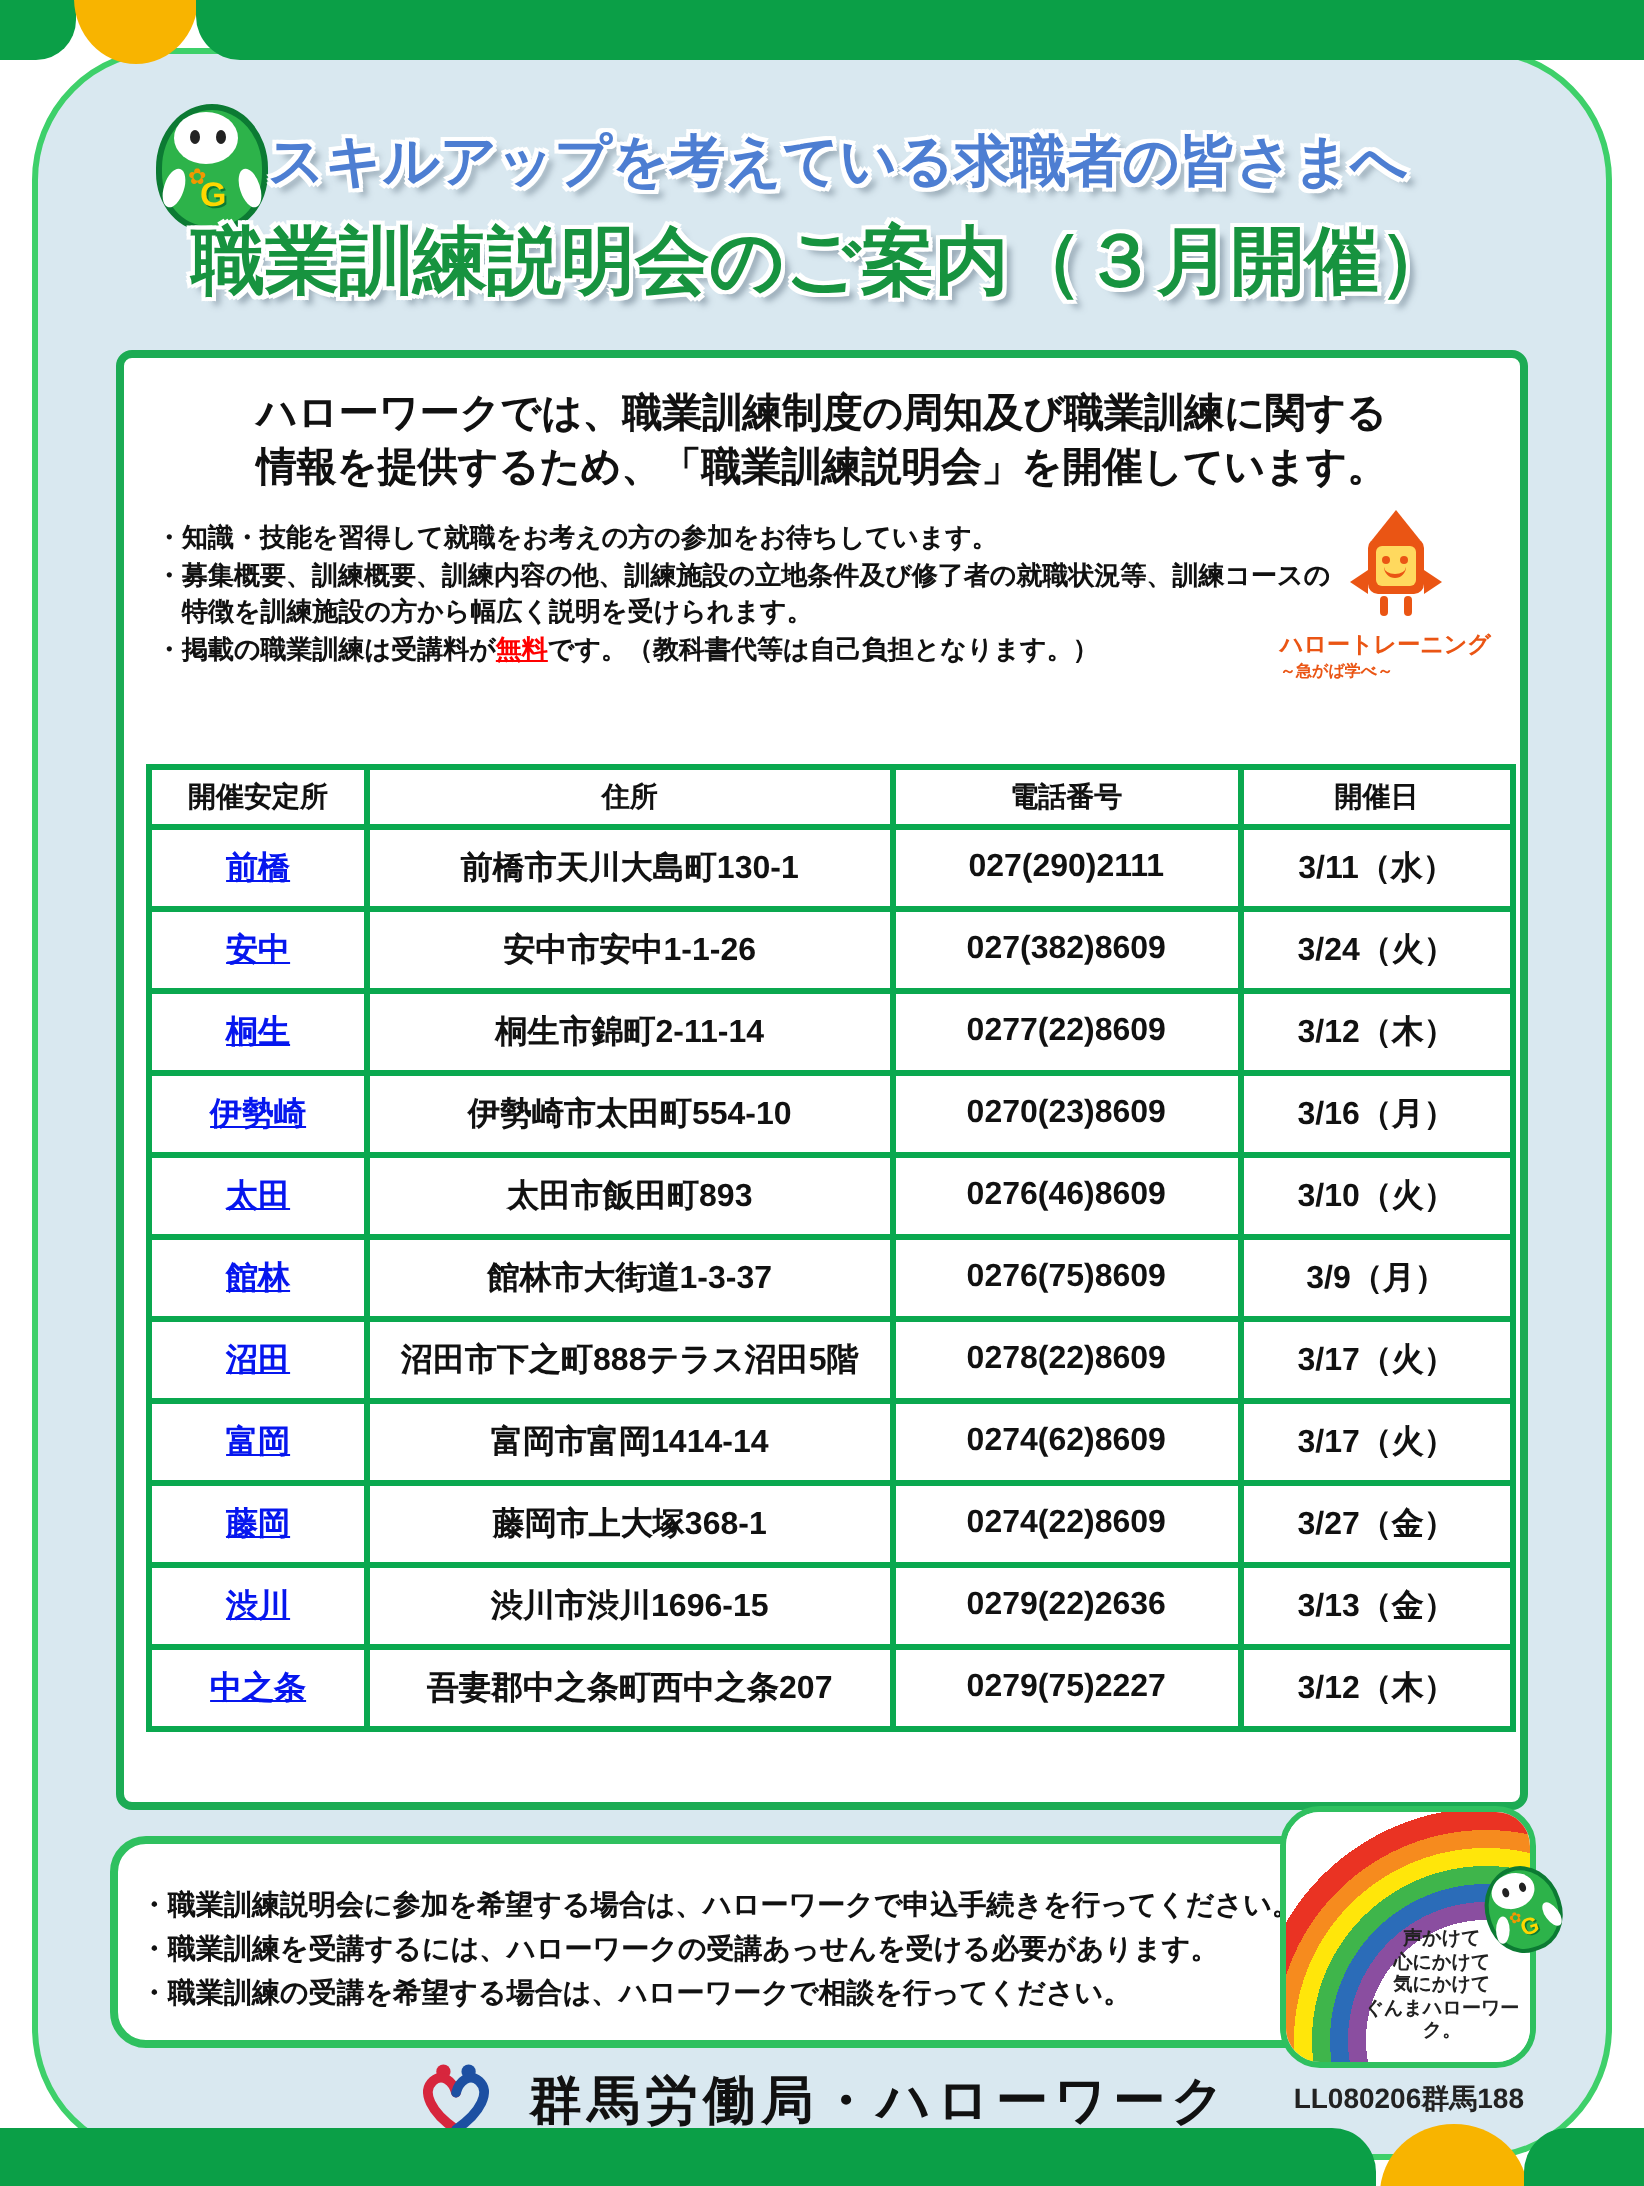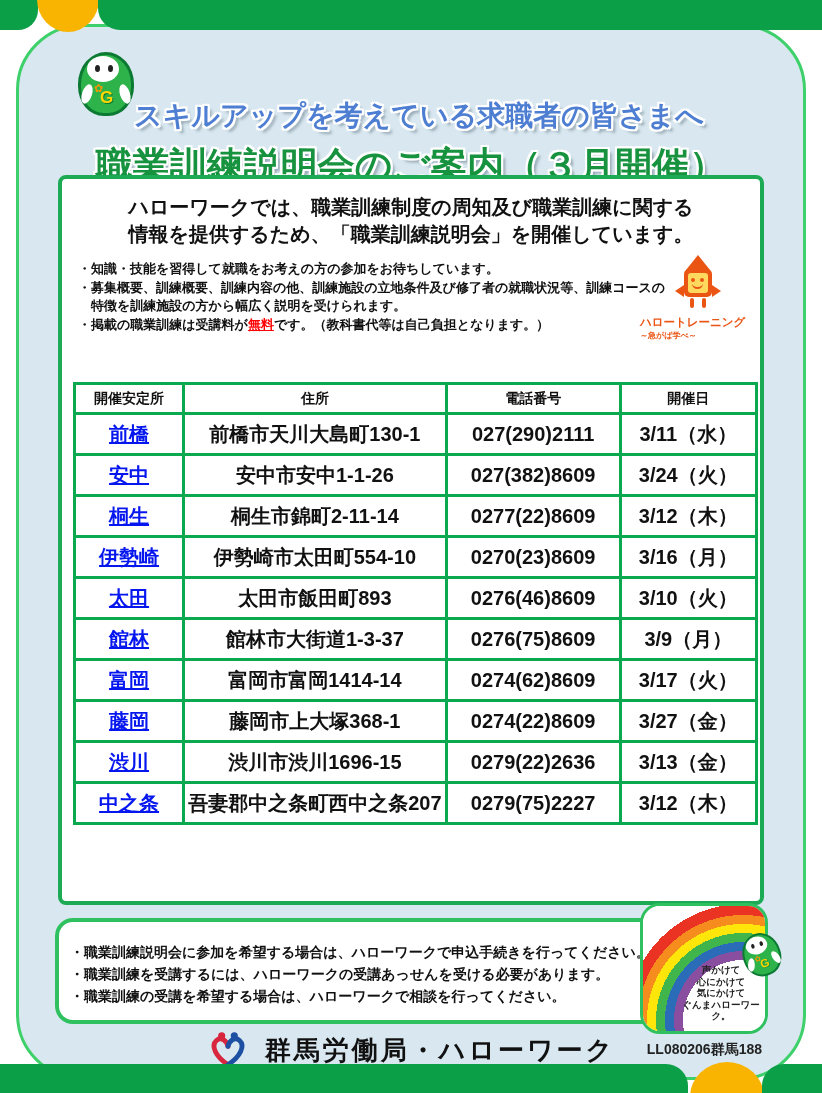--- a/index.html
+++ b/index.html
@@ -12,21 +12,21 @@
   .yellow-dot-top{ position:absolute; left:37px; top:-34px; width:62px; height:66px; background:#f8b400; border-radius:50%; }
   .bottom-bar-left { position:absolute; left:0; top:1064px; width:688px; height:29px; background:#0b9f47; border-top-right-radius:22px; }
   .bottom-bar-right{ position:absolute; left:762px; top:1064px; width:60px; height:29px; background:#0b9f47; border-top-left-radius:22px; }
   .yellow-dot-bottom{ position:absolute; left:690px; top:1062px; width:74px; height:70px; background:#f8b400; border-radius:50%; }
 
   
   .blue-panel { position:absolute; left:16px; top:24px; width:790px; height:1056px;
     background:#d9e8f0; border:3px solid #3ed06a; border-radius:66px; }
 
   
-  .outline-white { text-shadow:-2px -2px 0 #fff,2px -2px 0 #fff,-2px 2px 0 #fff,2px 2px 0 #fff,-2px 0 0 #fff,2px 0 0 #fff,0 -2px 0 #fff,0 2px 0 #fff,4px 4px 3px rgba(90,110,125,.55);margin-top:35px; }
+  .outline-white { text-shadow:-2px -2px 0 #fff,2px -2px 0 #fff,-2px 2px 0 #fff,2px 2px 0 #fff,-2px 0 0 #fff,2px 0 0 #fff,0 -2px 0 #fff,0 2px 0 #fff,4px 4px 3px rgba(90,110,125,.55); }
   .tagline { position:absolute; left:134px; top:62px; width:600px; font-size:28px; font-weight:900;
     color:#4d7ed2; letter-spacing:0px; white-space:nowrap; }
   .main-title { position:absolute; left:0; top:106px; width:822px; text-align:center; font-size:37px; font-weight:900;
     color:#17933f; letter-spacing:0px; white-space:nowrap; }
 
   
   .mascot { position:absolute; width:56px; height:64px; }
   .mascot .body { position:absolute; inset:0; background:#2db34a; border:3px solid #0c7a33; border-radius:50% 50% 46% 46%; overflow:hidden; }
   .mascot .face { position:absolute; left:9px; top:4px; width:32px; height:26px; background:#fff; border-radius:50%; }
   .mascot .eye { position:absolute; top:13px; width:5px; height:7px; background:#222; border-radius:50%; }
@@ -57,21 +57,21 @@
   .rocket .fin.l { left:0; border-right:9px solid #ea5514; } .rocket .fin.r { right:0; border-left:9px solid #ea5514; }
   .rocket .leg { position:absolute; top:43px; width:4px; height:10px; background:#ea5514; border-radius:2px; }
   .rocket .leg.l { left:15px; } .rocket .leg.r { left:27px; }
   .ht-title { margin-top:2px; font-size:11.5px; font-weight:900; color:#ea5514; letter-spacing:0; white-space:nowrap; }
   .ht-sub { font-size:8px; font-weight:700; color:#ea5514; white-space:nowrap; }
 
   
   .sched { position:absolute; left:11px; top:171px; border-collapse:collapse; width:685px; table-layout:fixed;margin-top:32px; }
   .sched th, .sched td { border:3px solid #0aa84f; text-align:center; vertical-align:middle; color:#111; }
   .sched th { height:30px; font-size:14px; font-weight:700; background:#fff; }
-  .sched td { height:41px; font-size:20px; font-weight:700; background:#fff; }
+  .sched td { height:41px; font-size:16px; font-weight:700; background:#fff; }
   .col-office{ width:16%; } .col-addr{ width:38.5%; } .col-phone{ width:25.5%; } .col-date{ width:20%; }
   .office-link { color:#0616ee; font-weight:700; text-decoration:underline; cursor:pointer; }
 
   
   .notes-box { position:absolute; left:55px; top:918px; width:713px; height:106px; background:#fff;
     border:4px solid #2fc05f; border-radius:18px; padding:19px 150px 0 11px; }
   .notes-box .note-line { font-size:14px; font-weight:700; color:#111; line-height:22px; white-space:nowrap; }
 
   
   .rainbow-box { position:absolute; left:640px; top:903px; width:128px; height:131px; background:#fff;
@@ -182,20 +182,26 @@
           <td>0276(46)8609</td>
           <td>3/10（火）</td>
         </tr>
         <tr>
           <td><a class="office-link">館林</a></td>
           <td>館林市大街道1-3-37</td>
           <td>0276(75)8609</td>
           <td>3/9（月）</td>
         </tr>
         <tr>
+          <td><a class="office-link">沼田</a></td>
+          <td>沼田市下之町888テラス沼田5階</td>
+          <td>0278(22)8609</td>
+          <td>3/17（火）</td>
+        </tr>
+        <tr>
           <td><a class="office-link">富岡</a></td>
           <td>富岡市富岡1414-14</td>
           <td>0274(62)8609</td>
           <td>3/17（火）</td>
         </tr>
         <tr>
           <td><a class="office-link">藤岡</a></td>
           <td>藤岡市上大塚368-1</td>
           <td>0274(22)8609</td>
           <td>3/27（金）</td>

